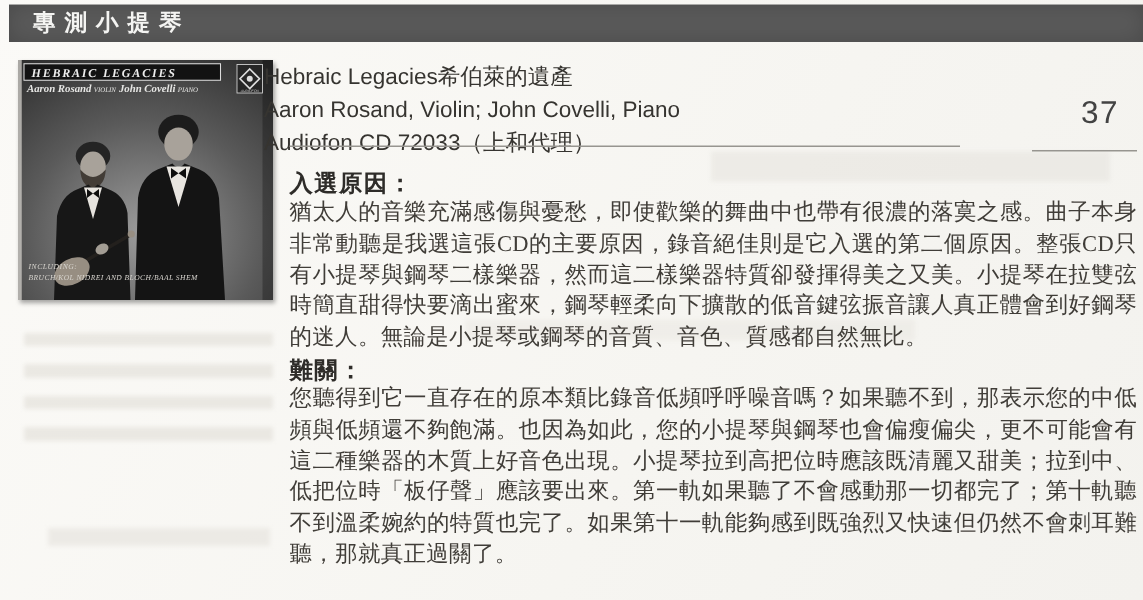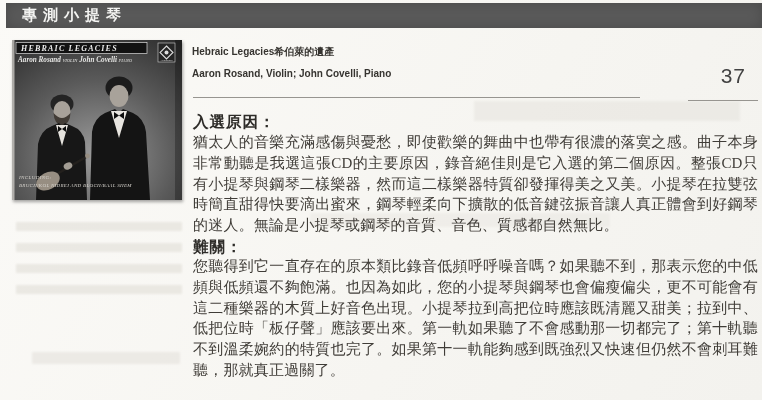--- a/index.html
+++ b/index.html
@@ -24,23 +24,23 @@
   }
   
   .cover{
     position:absolute;left:12px;top:40px;width:170px;height:160px;
     box-shadow:1px 2px 3px rgba(0,0,0,.35);
     font-style:italic;
   }
   .cover svg{display:block;}
   
   .title-block{
-    position:absolute;left:192px;top:41px;width:520px;
+    position:absolute;left:176px;top:41px;width:520px;
     font-family:"Liberation Sans","DejaVu Sans",sans-serif;
-    font-weight:700;font-size:10px;line-height:22px;color:#363430;
+    font-weight:400;font-size:15px;line-height:22px;color:#363430;
   }
   .page-number{
     position:absolute;right:16px;top:64px;width:60px;text-align:right;
     font-family:"Liberation Sans","DejaVu Sans",sans-serif;
     font-size:21px;color:#434343;letter-spacing:1px;
   }
   .rule{position:absolute;height:1px;background:#979590;}
   .rule-title{left:193px;top:97px;width:447px;}
   .rule-page{left:688px;top:100px;width:70px;}
   
@@ -132,20 +132,21 @@
       </g>
 
       <text x="7" y="139" font-family="Liberation Serif, DejaVu Serif, serif" font-size="5" letter-spacing=".4" fill="#d8d5cf">INCLUDING:</text>
       <text x="7" y="146.5" font-family="Liberation Serif, DejaVu Serif, serif" font-size="5" letter-spacing=".3" fill="#d8d5cf">BRUCH/KOL NIDREI AND BLOCH/BAAL SHEM</text>
     </svg>
   </div>
 
   <div class="title-block">
     <div>Hebraic Legacies希伯萊的遺產</div>
     <div>Aaron Rosand, Violin; John Covelli, Piano</div>
+    <div>Audiofon CD 72033（上和代理）</div>
   </div>
 
   <div class="page-number">37</div>
 
   <div class="rule rule-title"></div>
   <div class="rule rule-page"></div>
 
   <div class="s-head h1">入選原因：</div>
   <div class="body p1">猶太人的音樂充滿感傷與憂愁，即使歡樂的舞曲中也帶有很濃的落寞之感。曲子本身非常動聽是我選這張CD的主要原因，錄音絕佳則是它入選的第二個原因。整張CD只有小提琴與鋼琴二樣樂器，然而這二樣樂器特質卻發揮得美之又美。小提琴在拉雙弦時簡直甜得快要滴出蜜來，鋼琴輕柔向下擴散的低音鍵弦振音讓人真正體會到好鋼琴的迷人。無論是小提琴或鋼琴的音質、音色、質感都自然無比。</div>
 

